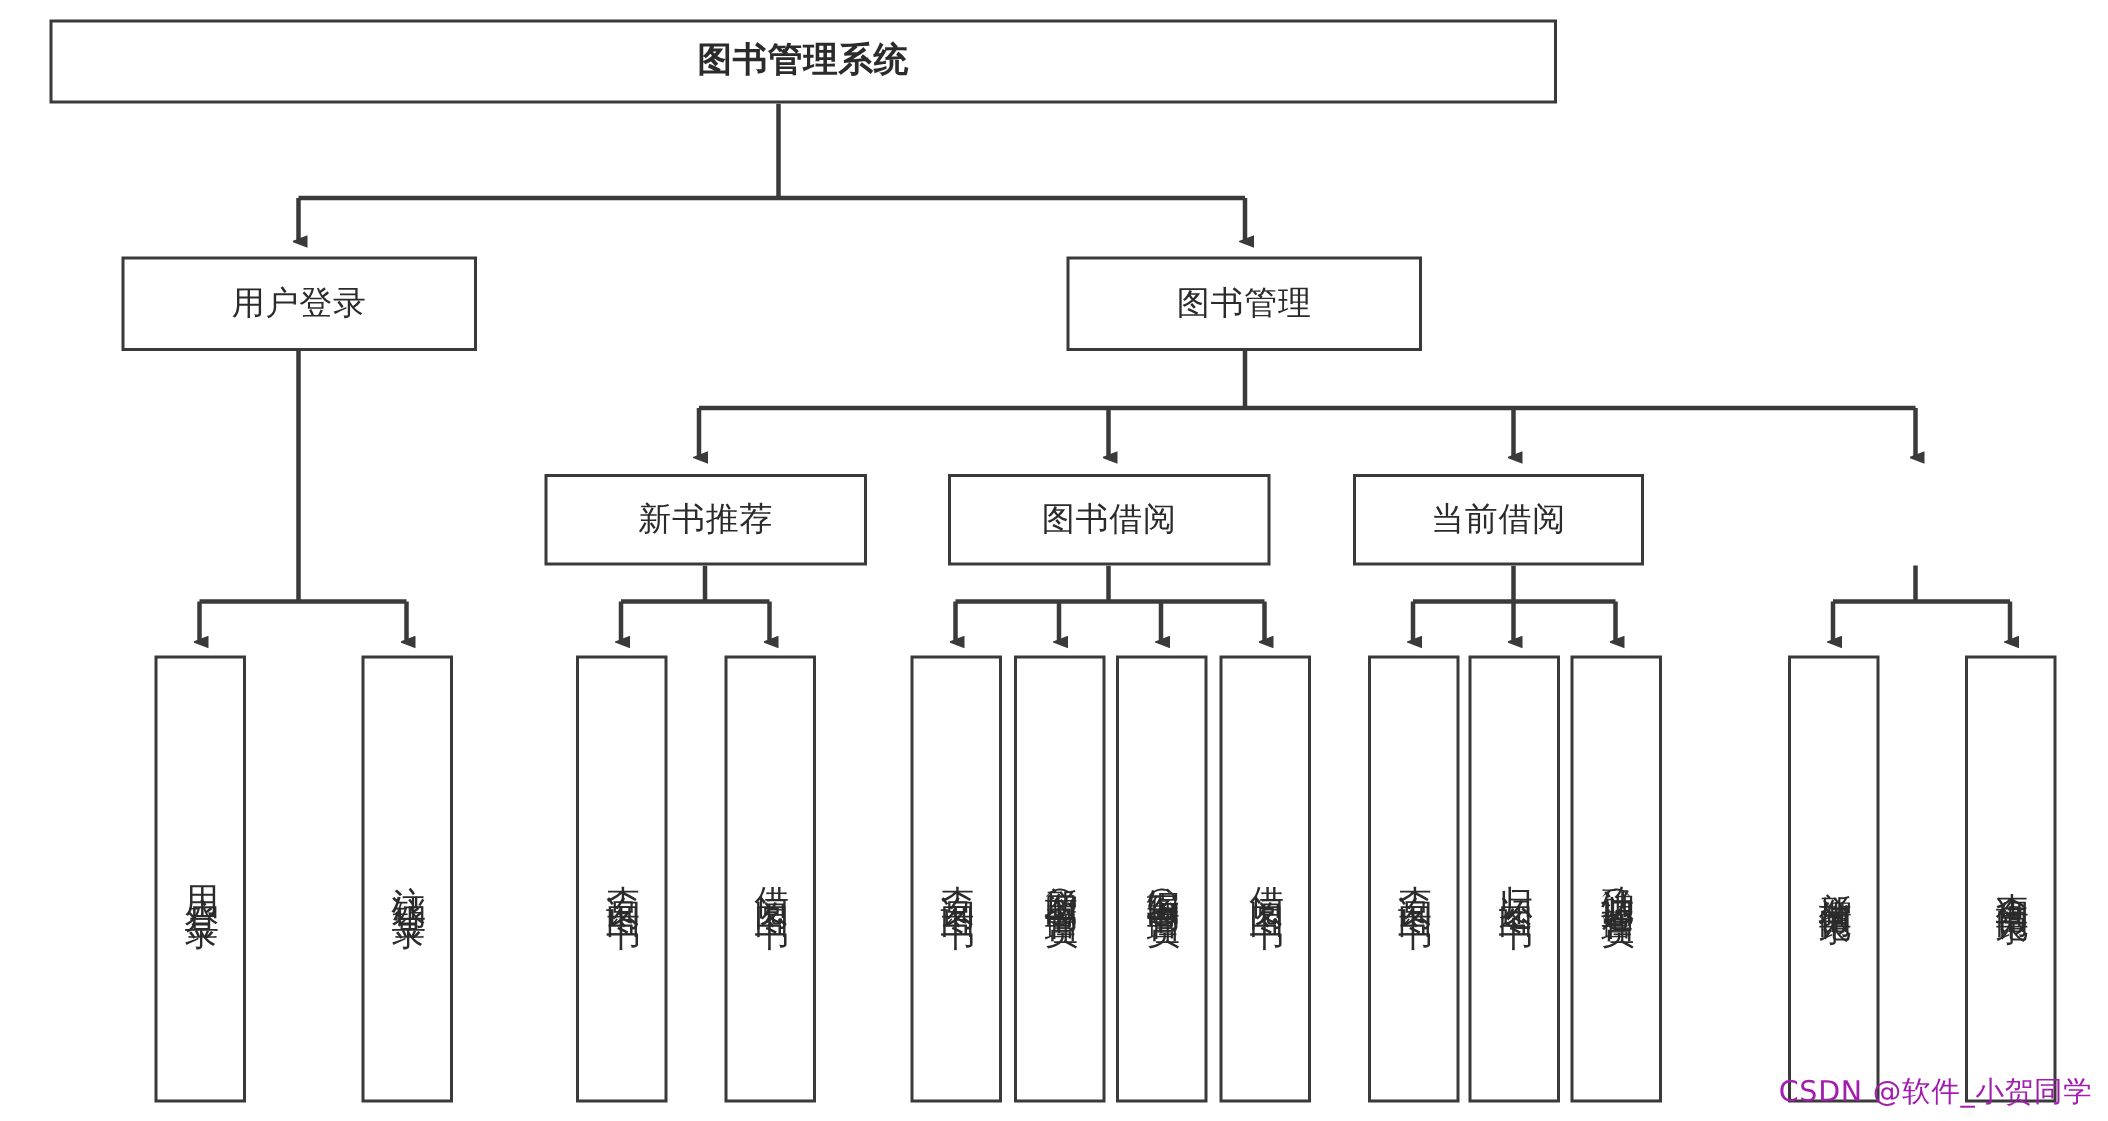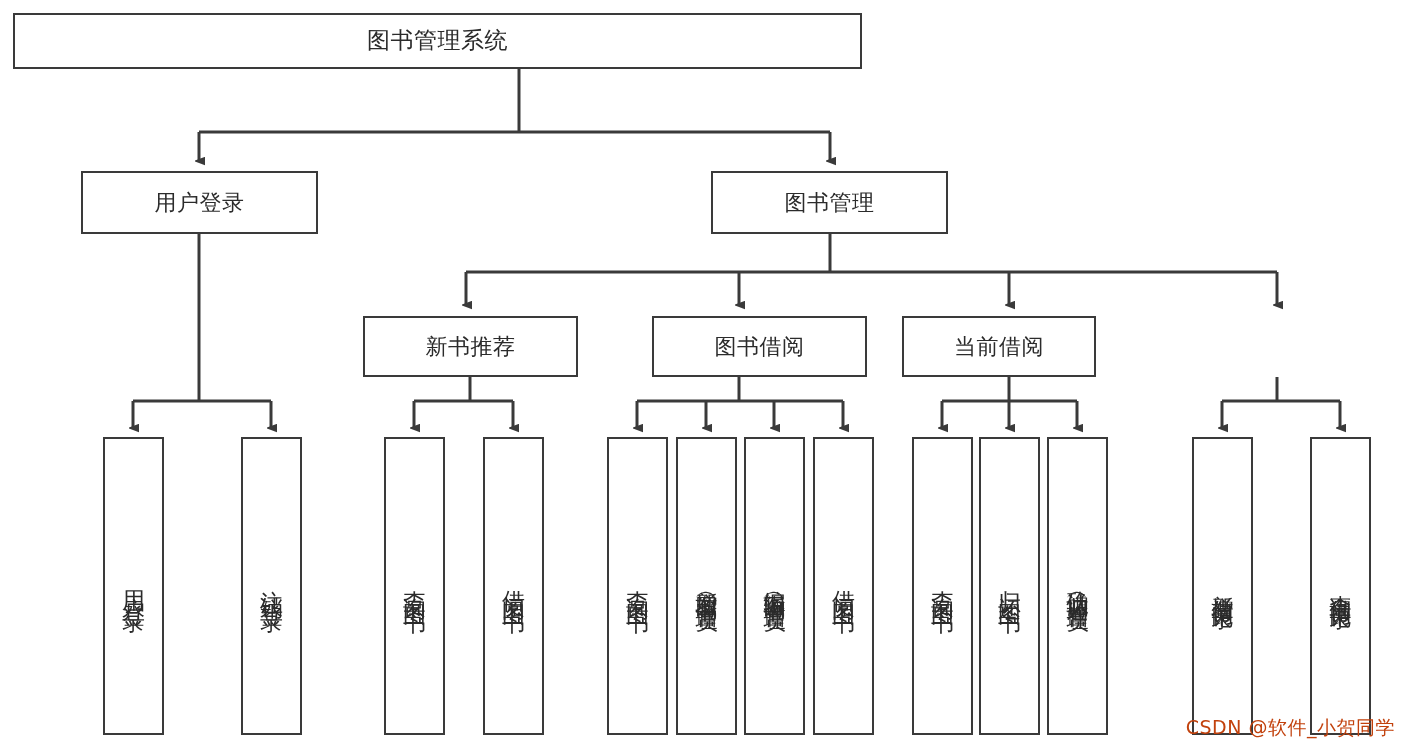--- a/index.html
+++ b/index.html
@@ -50,21 +50,21 @@
     white-space:nowrap;
     text-align:center;
   }
   .v-node.tight .lbl{letter-spacing:3px;font-size:22px;}
 
   #watermark{
     position:absolute;
     right:10px;
     bottom:6px;
     font-size:19px;
-    color:#c2410c;
+    color:#a21caf;
     letter-spacing:0.5px;
     white-space:nowrap;
     pointer-events:none;
   }
 </style>
 </head>
 <body>
 
 <div id="stage">
 
@@ -111,37 +111,37 @@
       <path d="M1009,401 L1009,428" marker-end="url(#arrow)"></path>
       <path d="M1077,401 L1077,428" marker-end="url(#arrow)"></path>
 
       <path d="M1277,377 L1277,401"></path>
       <path d="M1222,401 L1340,401"></path>
       <path d="M1222,401 L1222,428" marker-end="url(#arrow)"></path>
       <path d="M1340,401 L1340,428" marker-end="url(#arrow)"></path>
     </g>
   </svg>
 
-  <div class="node h-node root" style="left:13px;top:13px;width:849px;height:56px;">
+  <div class="node h-node root" style="left:33px;top:13px;width:1005px;height:56px;font-weight:bold;">
     <span class="lbl">图书管理系统</span>
   </div>
 
   <div class="node h-node" style="left:81px;top:171px;width:237px;height:63px;">
     <span class="lbl">用户登录</span>
   </div>
 
   <div class="node h-node" style="left:363px;top:316px;width:215px;height:61px;">
     <span class="lbl">新书推荐</span>
   </div>
 
   <div class="node h-node" style="left:711px;top:171px;width:237px;height:63px;">
     <span class="lbl">图书管理</span>
   </div>
 
-  <div class="node h-node" style="left:652px;top:316px;width:215px;height:61px;">
+  <div class="node h-node" style="left:632px;top:316px;width:215px;height:61px;">
     <span class="lbl">图书借阅</span>
   </div>
 
   <div class="node h-node" style="left:902px;top:316px;width:194px;height:61px;">
     <span class="lbl">当前借阅</span>
   </div>
 
 
   <div class="node v-node" style="left:103px;top:437px;width:61px;height:298px;">
     <span class="lbl">用户登录</span>

